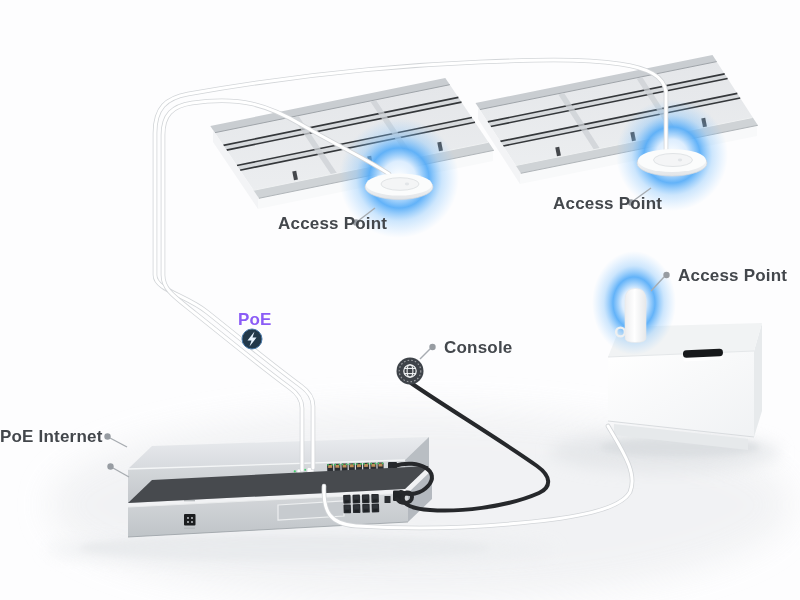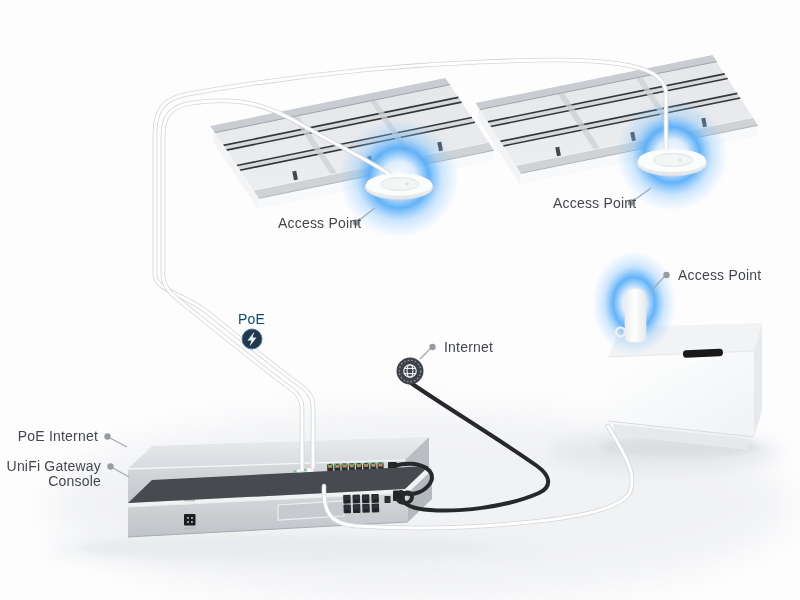--- a/index.html
+++ b/index.html
@@ -1,21 +1,21 @@
 <!DOCTYPE html>
 <html><head>
 <meta charset="utf-8">
 <style>
   html,body{margin:0;padding:0;background:#fff;}
   #stage{position:relative;width:800px;height:600px;background:#fdfdfe;overflow:hidden;
          font-family:"Liberation Sans",sans-serif;}
   svg{position:absolute;left:0;top:0;}
-  .lbl{position:absolute;font-size:14px;font-weight:400;color:#43474c;letter-spacing:.2px;
+  .lbl{position:absolute;font-size:17px;font-weight:700;color:#43474c;letter-spacing:.2px;
        white-space:nowrap;line-height:15px;}
-  .lbl-blue{color:#0c4a6e;}
+  .lbl-blue{color:#8b5cf6;}
   .lbl-right{text-align:right;}
 </style>
 </head>
 <body>
 
 <div id="stage">
 <svg width="800" height="600" viewBox="0 0 800 600">
   <defs>
     <radialGradient id="glowB">
       <stop offset="0%" stop-color="#ffffff"></stop>
@@ -273,19 +273,15 @@
     <circle cx="432.5" cy="347" r="3.2"></circle>
     <circle cx="107.5" cy="436.5" r="3.2"></circle>
     <circle cx="110.5" cy="466.5" r="3.2"></circle>
   </g>
 </svg>
 
   <div class="lbl" style="left:278px;top:216px">Access Point</div>
   <div class="lbl" style="left:553px;top:196px">Access Point</div>
   <div class="lbl" style="left:678px;top:268px">Access Point</div>
   <div class="lbl lbl-blue" style="left:238px;top:312px">PoE</div>
-  <div class="lbl" style="left:444px;top:340px">Internet</div>
+  <div class="lbl" style="left:444px;top:340px">Console</div>
   <div class="lbl lbl-right" style="left:0px;top:429px;width:98px">PoE Internet</div>
-  <div class="lbl lbl-right" style="left:0px;top:459px;width:101px">
-    <div>UniFi Gateway</div>
-    <div>Console</div>
-  </div>
 </div>
 
 </body></html>

